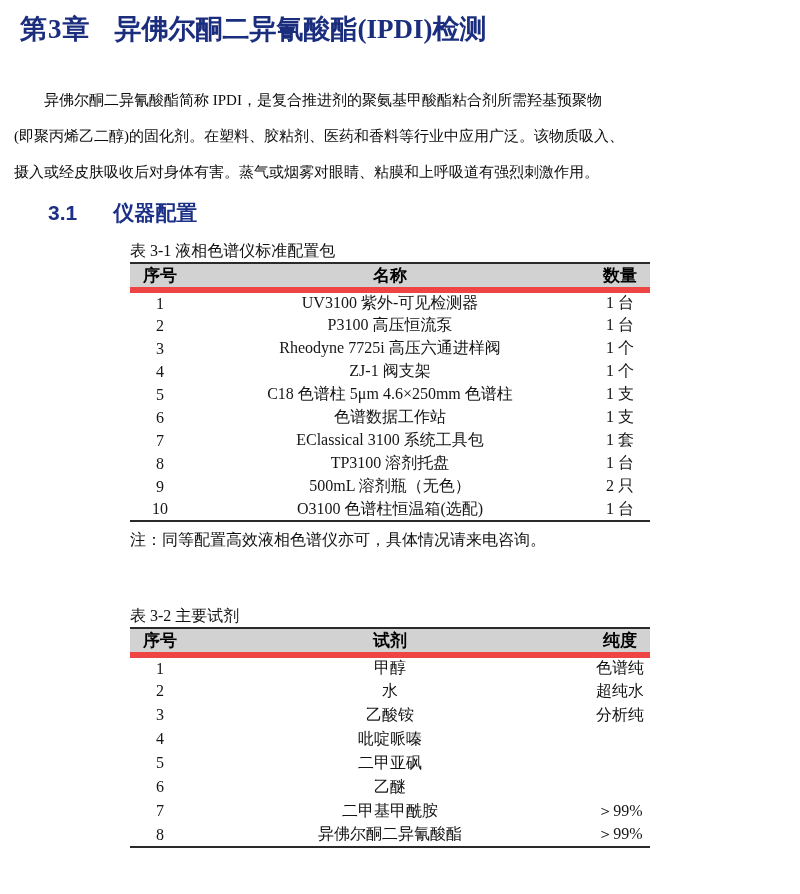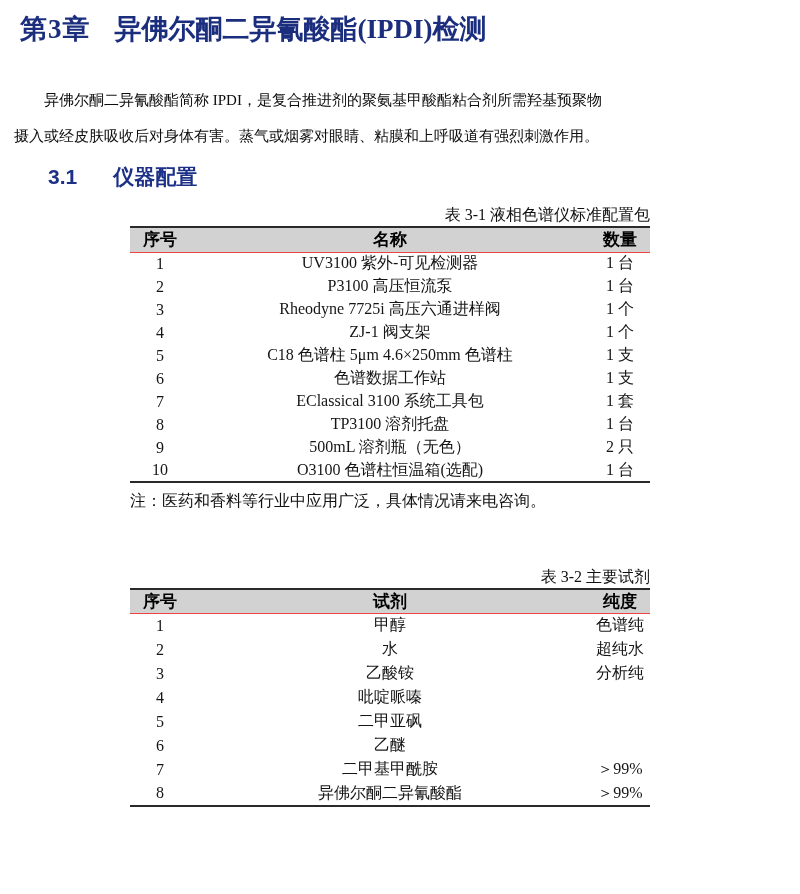--- a/index.html
+++ b/index.html
@@ -39,21 +39,21 @@
     font-weight:bold;
     color:#1c3087;
     line-height:26px;
     white-space:nowrap;
   }
   .section .sec-num { margin-right:36px; }
 
   
   .table-zone { width:520px; margin-left:130px; }
   .caption {
-    text-align:right;
+    text-align:left;
     font-size:16px;
     line-height:22px;
     color:#111111;
   }
   .cap1 { margin-top:14px; }
   .cap2 { margin-top:54px; }
 
   table {
     width:520px;
     border-collapse:collapse;
@@ -63,21 +63,21 @@
     font-size:16px;
   }
   col.c-idx  { width:60px; }
   col.c-name { width:400px; }
   col.c-qty  { width:60px; }
   thead th {
     background:#d2d2d2;
     font-weight:bold;
     font-size:17px;
     text-align:center;
-    border-bottom:1px solid #ef4444;
+    border-bottom:6px solid #ef4444;
     color:#000000;
   }
   .t1 thead th { height:25px; }
   .t2 thead th { height:24px; }
   tbody td {
     text-align:center;
     vertical-align:middle;
     color:#151515;
     white-space:nowrap;
     overflow:hidden;
@@ -97,20 +97,21 @@
 <body>
 
 <div class="page">
 
   <h1 class="chapter">
     <span class="chap-num">第3章</span><span>异佛尔酮二异氰酸酯(IPDI)检测</span>
   </h1>
 
   <p class="intro">
     <span class="line first">异佛尔酮二异氰酸酯简称 IPDI，是复合推进剂的聚氨基甲酸酯粘合剂所需羟基预聚物</span>
+    <span class="line">(即聚丙烯乙二醇)的固化剂。在塑料、胶粘剂、医药和香料等行业中应用广泛。该物质吸入、</span>
     <span class="line">摄入或经皮肤吸收后对身体有害。蒸气或烟雾对眼睛、粘膜和上呼吸道有强烈刺激作用。</span>
   </p>
 
   <h2 class="section">
     <span class="sec-num">3.1</span><span>仪器配置</span>
   </h2>
 
   <div class="table-zone">
 
     <div class="caption cap1">表 3-1  液相色谱仪标准配置包</div>
@@ -173,21 +174,21 @@
             <td>500mL 溶剂瓶（无色）</td>
             <td>2 只</td>
           </tr>
           <tr>
             <td>10</td>
             <td>O3100 色谱柱恒温箱(选配)</td>
             <td>1 台</td>
           </tr>
         </tbody>
     </table>
-    <div class="note">注：医药和香料等行业中应用广泛，具体情况请来电咨询。</div>
+    <div class="note">注：同等配置高效液相色谱仪亦可，具体情况请来电咨询。</div>
 
     <div class="caption cap2">表 3-2  主要试剂</div>
     <table class="t2">
       <colgroup>
           <col class="c-idx">
           <col class="c-name">
           <col class="c-qty">
         </colgroup>
       <thead>
         <tr>

